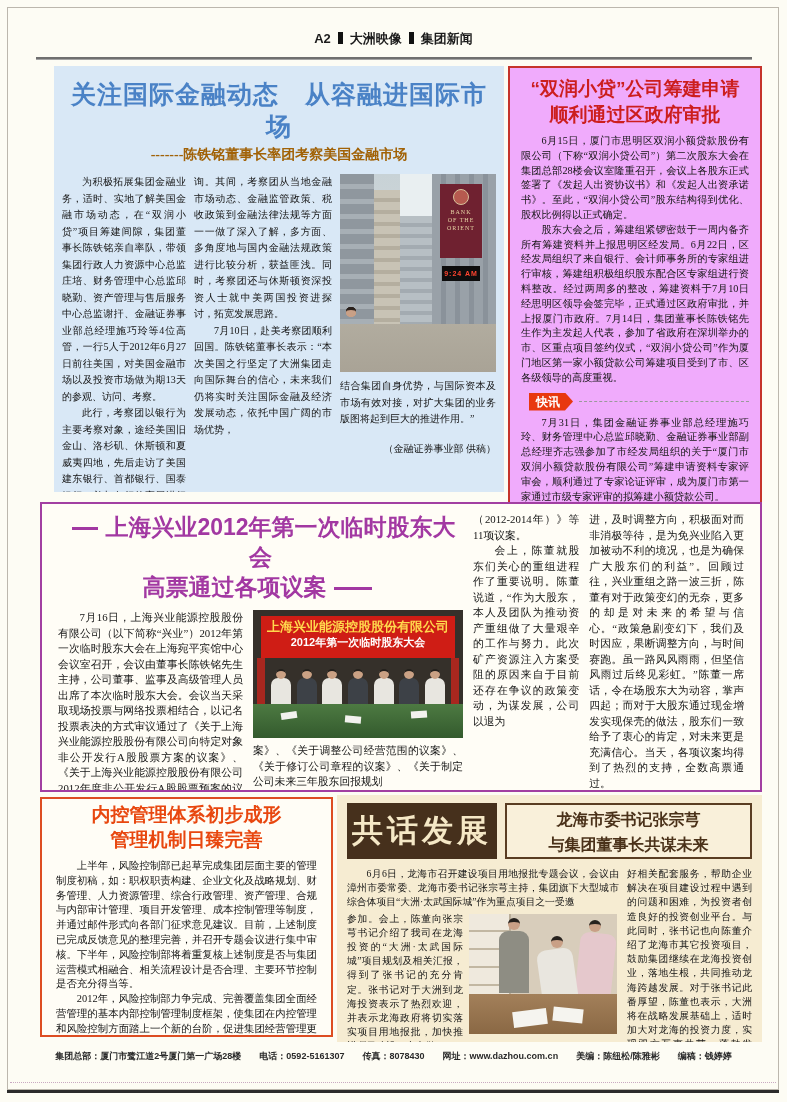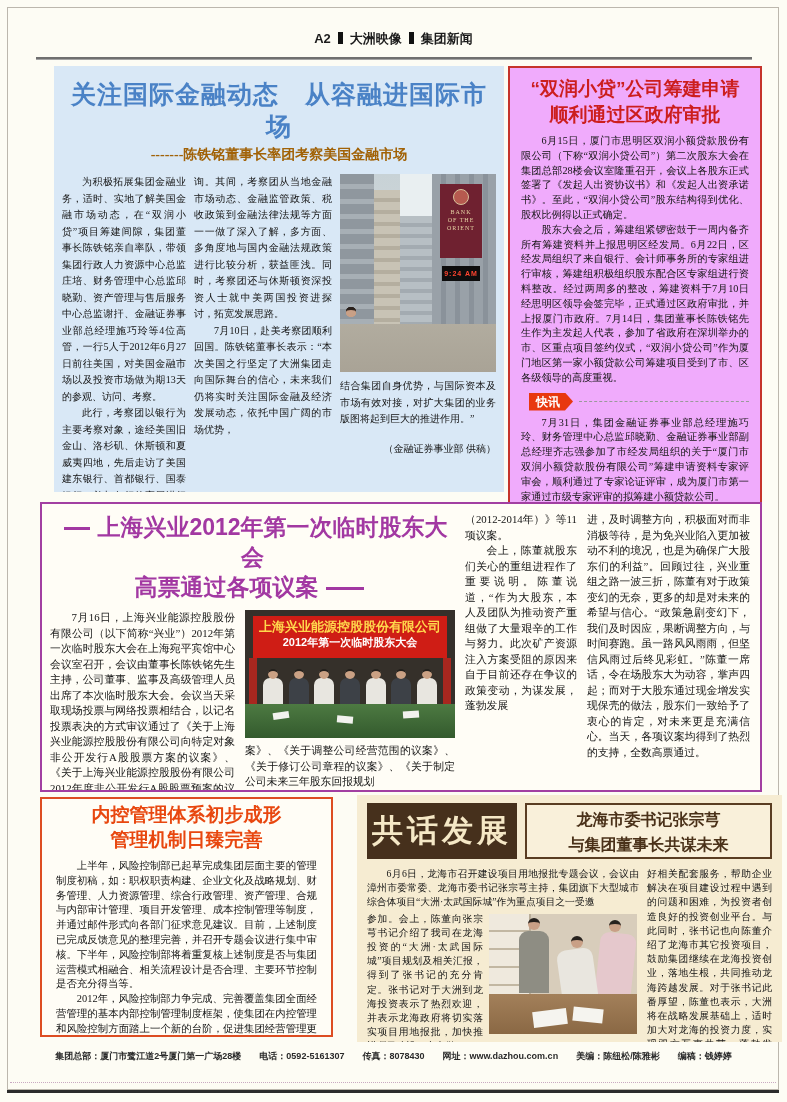--- a/index.html
+++ b/index.html
@@ -51,21 +51,21 @@
 
   
   .a-loan { position:absolute; left:508px; top:66px; width:254px; height:440px; border:2px solid #c5332b; background:#f0abfc; padding:8px 11px; overflow:hidden; }
   .loan-title { text-align:center; font-family:"Liberation Sans", sans-serif; font-weight:bold; font-size:19px; line-height:26px; color:#cc1e1e; margin-bottom:6px; }
   .a-loan p.body { font-size:10.2px; line-height:14.8px; }
   .flash-row { display:flex; align-items:center; margin:7px 0 5px 0;padding-left:8px; }
   .flash-badge { background:#e8380f; color:#fff; font-family:"Liberation Sans", sans-serif; font-weight:bold; font-size:12px; line-height:18px; padding:0 13px 0 7px; clip-path:polygon(0 0, calc(100% - 8px) 0, 100% 50%, calc(100% - 8px) 100%, 0 100%); }
   .flash-line { flex:1; border-top:1px dashed #9a9a9a; margin-left:6px; }
 
   
-  .a-meeting { position:absolute; left:40px; top:502px; width:722px; height:290px; border:2px solid #a23fa2; background:#fffdf6; padding:8px 8px; display:flex; gap:10px; overflow:hidden; }
+  .a-meeting { position:absolute; left:40px; top:502px; width:722px; height:290px; border:2px solid #a23fa2; background:#fffdf6; padding:8px 16px; display:flex; gap:10px; overflow:hidden; }
   .m-left { width:405px; }
   .m-title { font-family:"Liberation Sans", sans-serif; font-weight:bold; font-size:23px; line-height:30px; color:#a238a2; text-align:center; }
   .m-dash { display:inline-block; width:26px; height:3px; background:#a238a2; vertical-align:middle; margin:0 7px; }
   .m-dash.long { width:38px; }
   .m-row { display:flex; gap:10px; margin-top:8px; }
   .m-col1 { width:185px; } .m-mid { width:210px; }
   .m-col3 { width:112px; } .m-col4 { width:163px; }
   .a-meeting p.body { font-size:10.8px; line-height:15.5px; }
 
   
@@ -85,21 +85,21 @@
   .p2-paper.a { left:28px; top:8px; transform:rotate(-8deg); }
   .p2-paper.b { left:92px; top:12px; transform:rotate(5deg); }
   .p2-paper.c { left:158px; top:7px; transform:rotate(-4deg); }
 
   
   .a-control { position:absolute; left:40px; top:797px; width:293px; height:240px; border:2px solid #dd4d22; background:#fffdf6; padding:3px 14px; overflow:hidden; }
   .ctl-title { text-align:center; font-family:"Liberation Sans", sans-serif; font-weight:bold; font-size:19px; line-height:25px; color:#e8470f; margin-bottom:7px; }
   .a-control p.body { font-size:10.4px; line-height:14.8px; }
 
   
-  .a-longhai { position:absolute; left:357px; top:795px; width:425px; height:247px; background:#f6ecd2; padding:8px 10px; overflow:hidden; }
+  .a-longhai { position:absolute; left:337px; top:795px; width:425px; height:247px; background:#f6ecd2; padding:8px 10px; overflow:hidden; }
   .lh-titlerow { display:flex; gap:8px; height:56px; }
   .lh-bigbox { width:150px; background:#46301c; color:#f5e8c6; font-family:"Liberation Sans", sans-serif; font-weight:bold; font-size:31px; letter-spacing:4px; text-align:center; line-height:56px; }
   .lh-subbox { flex:1; border:2px solid #5a3d22; background:#f9f0da; color:#4a3119; font-family:"Liberation Sans", sans-serif; font-weight:bold; font-size:16px; line-height:25px; text-align:center; padding-top:2px; }
   .lh-body { display:flex; gap:8px; margin-top:8px; }
   .lh-main { width:272px; }
   .a-longhai p.body { font-size:9.8px; line-height:14.2px; }
   .lh-wrap { display:flex; gap:6px; margin-top:2px; }
   .lh-beside { width:116px; }
   .lh-col2 { flex:1; }
 
@@ -245,21 +245,21 @@
               <div class="p2-paper b"></div>
               <div class="p2-paper c"></div>
             </div>
           </div>
           <p class="body">案》、《关于调整公司经营范围的议案》、《关于修订公司章程的议案》、《关于制定公司未来三年股东回报规划</p>
         </div>
       </div>
     </div>
     <div class="m-col3">
       <p class="body">（2012-2014年）》等11项议案。</p>
-      <p class="body ind">会上，陈董就股东们关心的重组进程作了重要说明。陈董说道，“作为大股东，本人及团队为推动资产重组做了大量艰辛的工作与努力。此次矿产资源注入方案受阻的原因来自于目前还存在争议的政策变动，为谋发展，蓬勃发展</p>
+      <p class="body ind">会上，陈董就股东们关心的重组进程作了重要说明。陈董说道，“作为大股东，本人及团队为推动资产重组做了大量艰辛的工作与努力。此次矿产资源注入方案受阻的原因来自于目前还存在争议的政策变动，为谋发展，公司以退为</p>
     </div>
     <div class="m-col4">
       <p class="body">进，及时调整方向，积极面对而非消极等待，是为免兴业陷入更加被动不利的境况，也是为确保广大股东们的利益”。回顾过往，兴业重组之路一波三折，陈董有对于政策变幻的无奈，更多的却是对未来的希望与信心。“政策急剧变幻下，我们及时因应，果断调整方向，与时间赛跑。虽一路风风雨雨，但坚信风雨过后终见彩虹。”陈董一席话，令在场股东大为动容，掌声四起；而对于大股东通过现金增发实现保壳的做法，股东们一致给予了衷心的肯定，对未来更是充满信心。当天，各项议案均得到了热烈的支持，全数高票通过。</p>
     </div>
   </div>
 
   <div class="a-control">
     <div class="ctl-title">
       <div>内控管理体系初步成形</div>
       <div>管理机制日臻完善</div>

